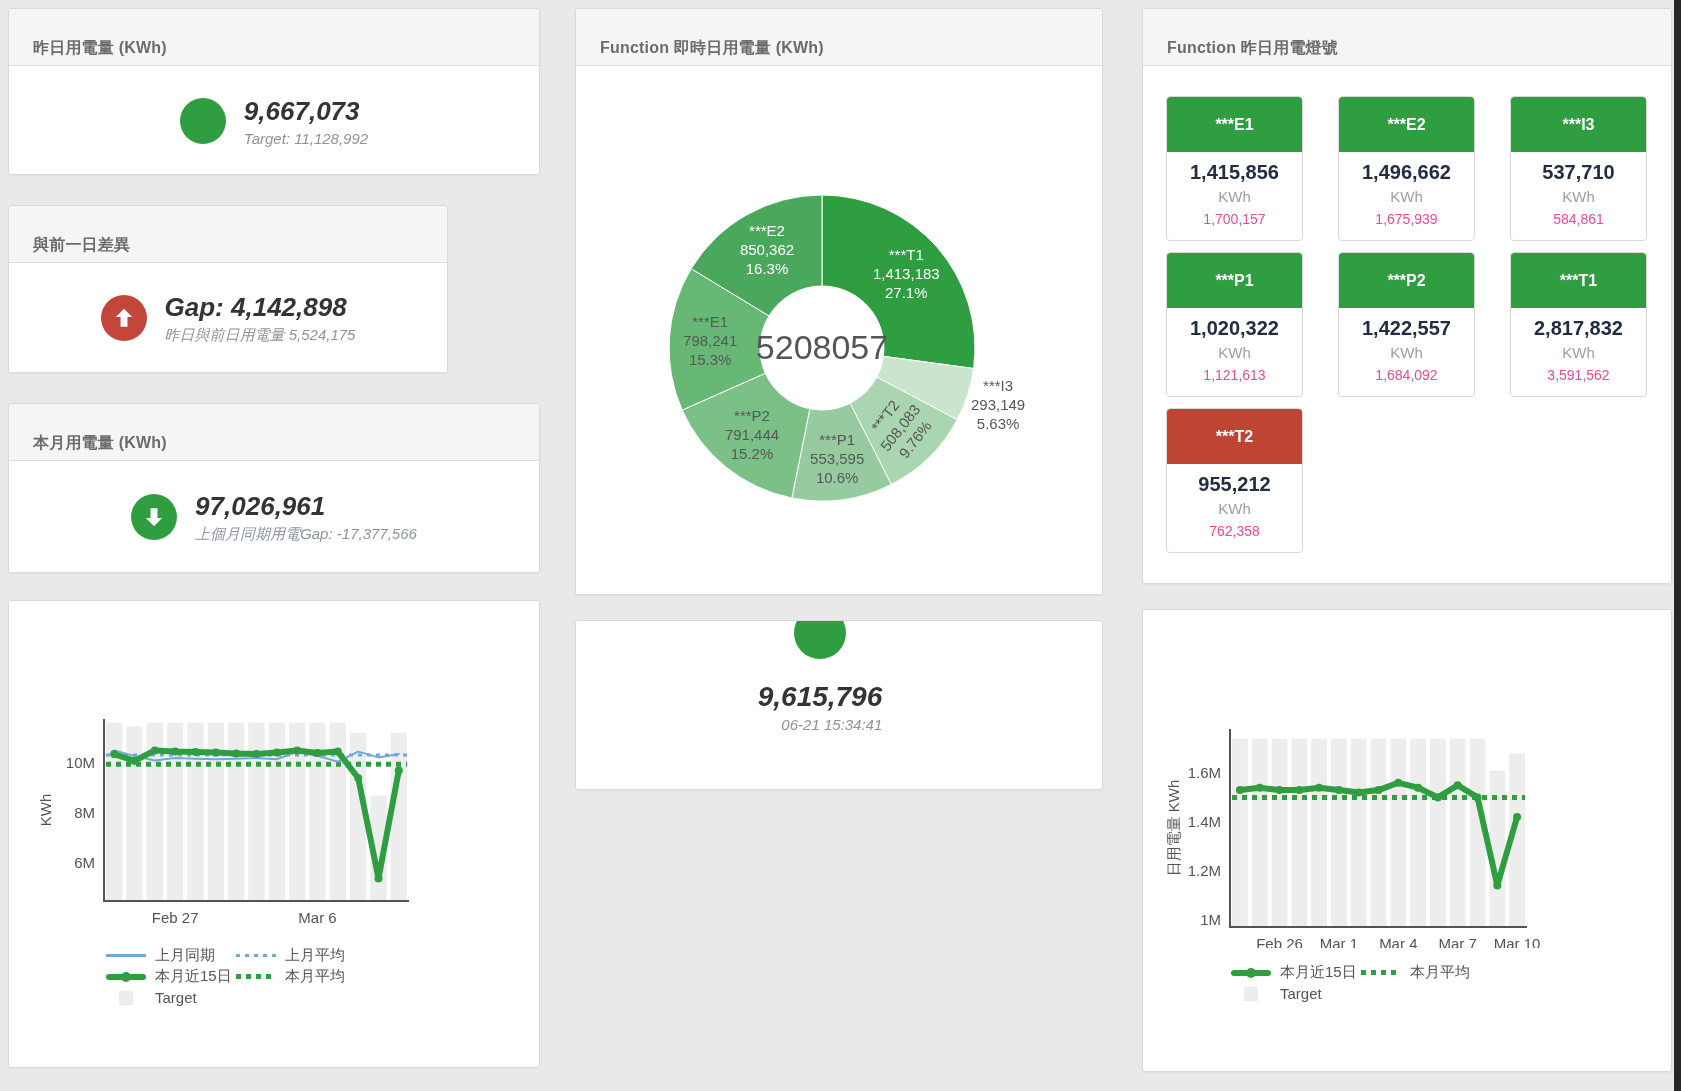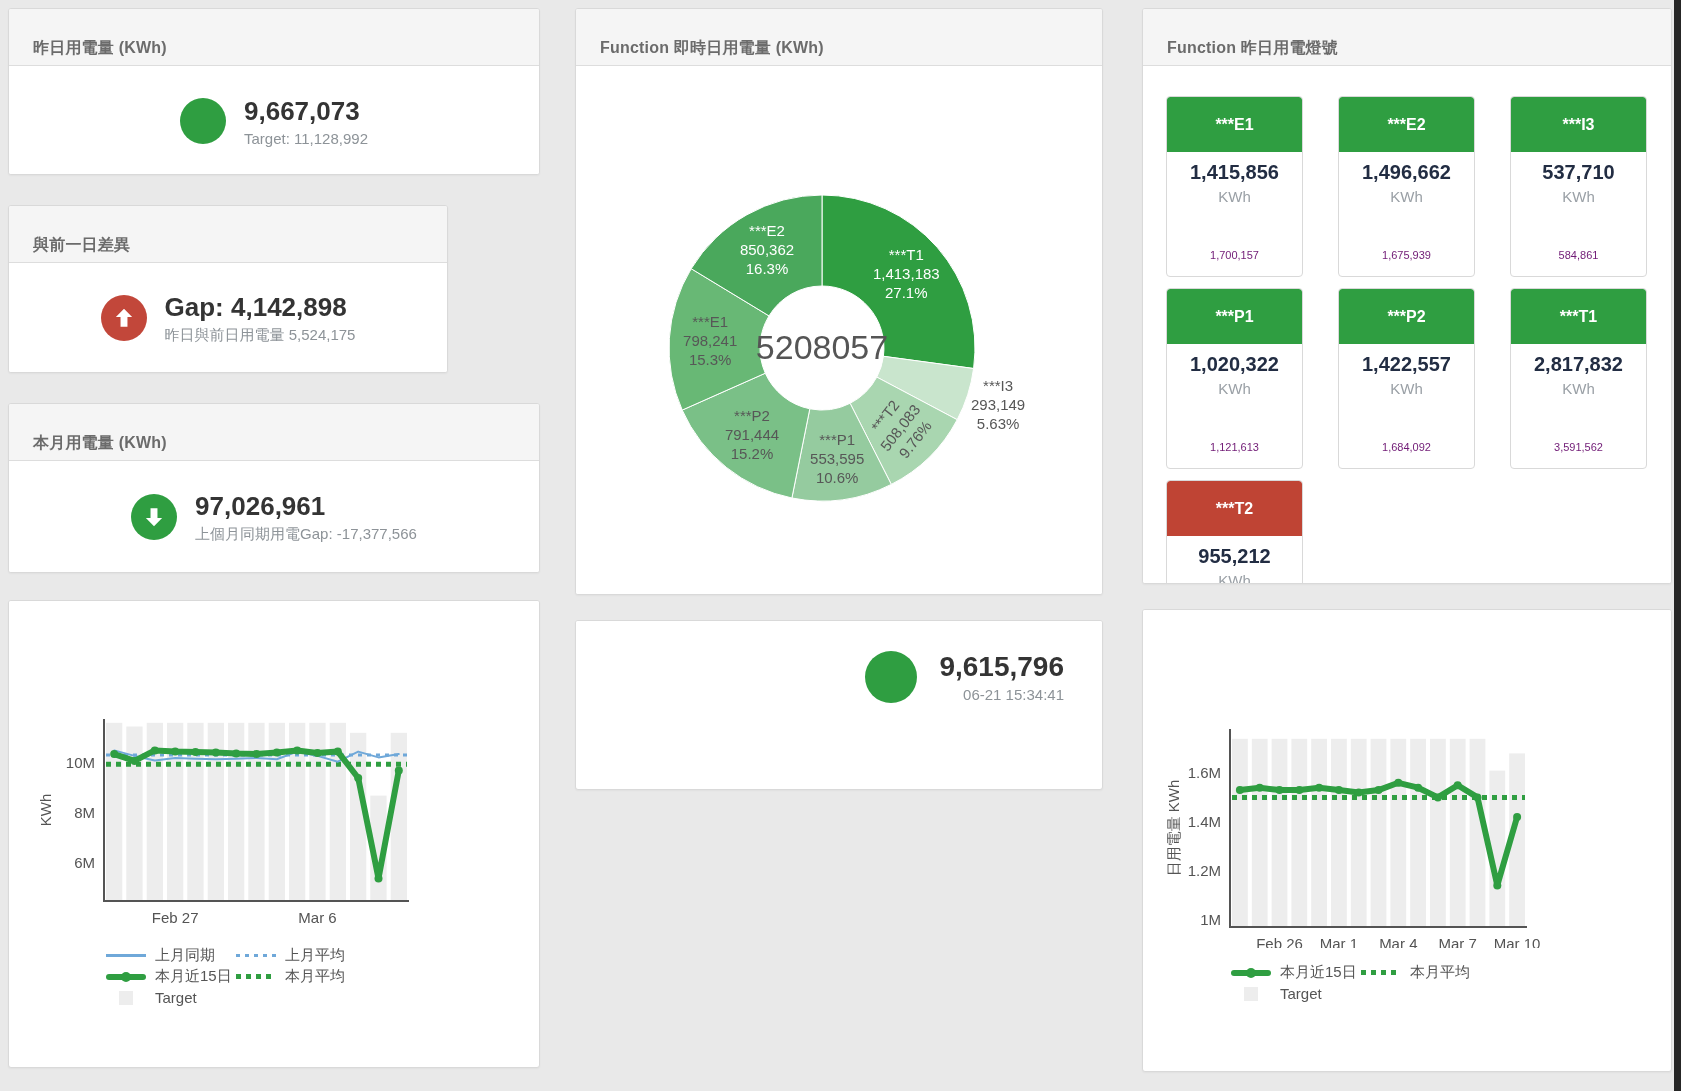--- a/index.html
+++ b/index.html
@@ -21,36 +21,36 @@
   }
   .panel-header {
     height:57px; display:flex; align-items:center;
     padding:0 24px; background:#f5f5f5;
     border-bottom:1px solid #ddd;
   }
   .panel-title { font-size:16px; font-weight:700; color:#6b6b6b; letter-spacing:.2px;margin-top:22px; }
   .panel-body { position:relative; background:#fff; }
 
   
-  .stat-row { display:flex; align-items:center; justify-content:center; gap:18px; height:100%; }
+  .stat-row { display:flex; align-items:center; justify-content:center; gap:18px; height:100%;font-style:italic; }
   .stat-circle { border-radius:50%; flex:0 0 auto; display:flex; align-items:center; justify-content:center; }
   .stat-texts .stat-value { font-size:26px; font-weight:700; color:#343434; line-height:32px; }
   .stat-texts .stat-sub { font-size:15px; color:#8d9398; margin-top:3px; }
   .stat-right { justify-content:flex-end; padding-right:38px; }
   .stat-right .stat-texts { text-align:right; }
 
   
   .tiles-grid { padding:30px 0 0 23px; display:grid; grid-template-columns:repeat(3,137px); column-gap:35px; row-gap:11px; }
   .tile { border:1px solid #d9d9d9; border-radius:4px; overflow:hidden; background:#fff; }
   .tile-head { height:55px; display:flex; align-items:center; justify-content:center;
     color:#fff; font-size:16px; font-weight:700; border-radius:3px 3px 0 0; }
   .tile-body { text-align:center; padding:7px 2px 10px; }
   .tile-value { font-size:20px; font-weight:700; color:#222d43; line-height:26px; }
   .tile-unit { font-size:15px; color:#9aa0a6; line-height:23px; }
-  .tile-target { font-size:11px; color:#701a75; line-height:22px;margin-top:36px; }
+  .tile-target { font-size:14px; color:#ec4899; line-height:22px; }
 
   
   .legend { margin-top:10px; }
   .legend-row { display:flex; height:21px; align-items:center; }
   .legend-item { display:flex; align-items:center; width:130px; cursor:pointer; }
   .legend-item:last-child { width:auto; }
   .legend-swatch { width:40px; margin-right:9px; display:flex; align-items:center; justify-content:center; position:relative; flex:0 0 auto; }
   .legend-label { font-size:15px; color:#555; white-space:nowrap; }
   .sw-line-thin { height:3px; }
   .sw-dots-thin { height:3px; }
@@ -255,21 +255,21 @@
             <text x="191.0" y="189.4" text-anchor="middle" font-size="15" fill="#ffffff">850,362</text>
             <text x="191.0" y="208.4" text-anchor="middle" font-size="15" fill="#ffffff">16.3%</text>
           </g>
           <text x="246" y="293" text-anchor="middle" font-size="34" fill="#555">5208057</text>
         </svg>
     </div>
   </div>
 
   <div class="panel" style="left:575px; top:620px; width:528px; height:170px;">
     <div class="panel-body" style="height:112px;">
-      <div class="stat-row stat-right" style="gap:22px;">
+      <div class="stat-row stat-right" style="gap:22px;flex-direction:column;">
         <span class="stat-circle" style="width:52px;height:52px;background:#2f9e41;"></span>
         <span class="stat-texts">
           <div class="stat-value" style="font-size:28px;">9,615,796</div>
           <div class="stat-sub">06-21 15:34:41</div>
         </span>
       </div>
     </div>
   </div>
 
   <div class="panel" style="left:1142px; top:8px; width:530px; height:576px;">

